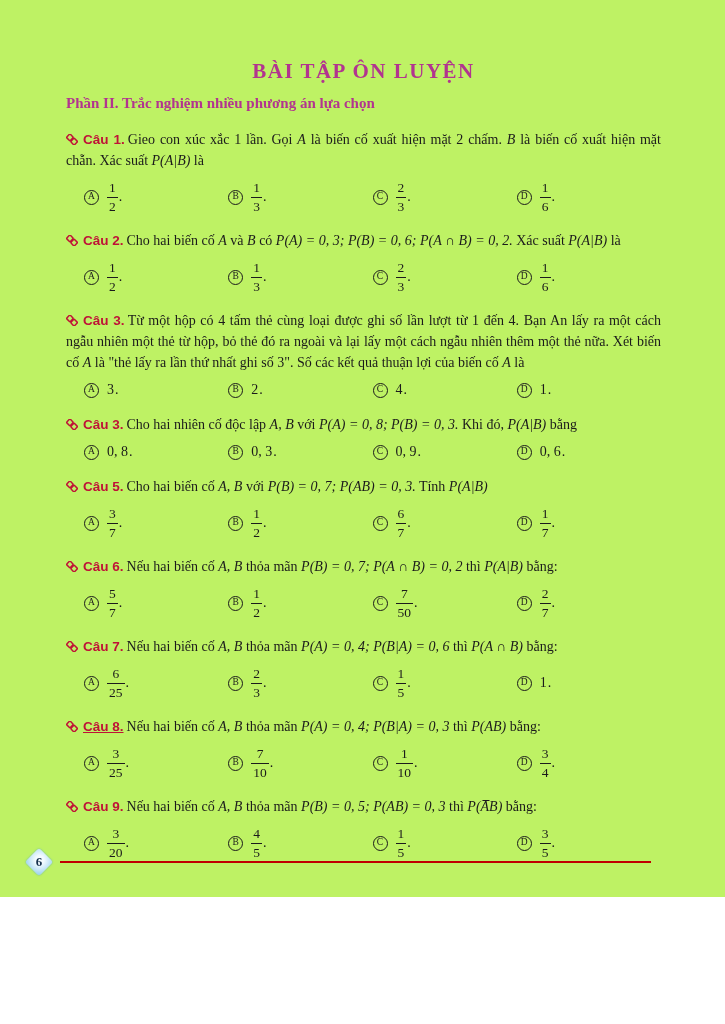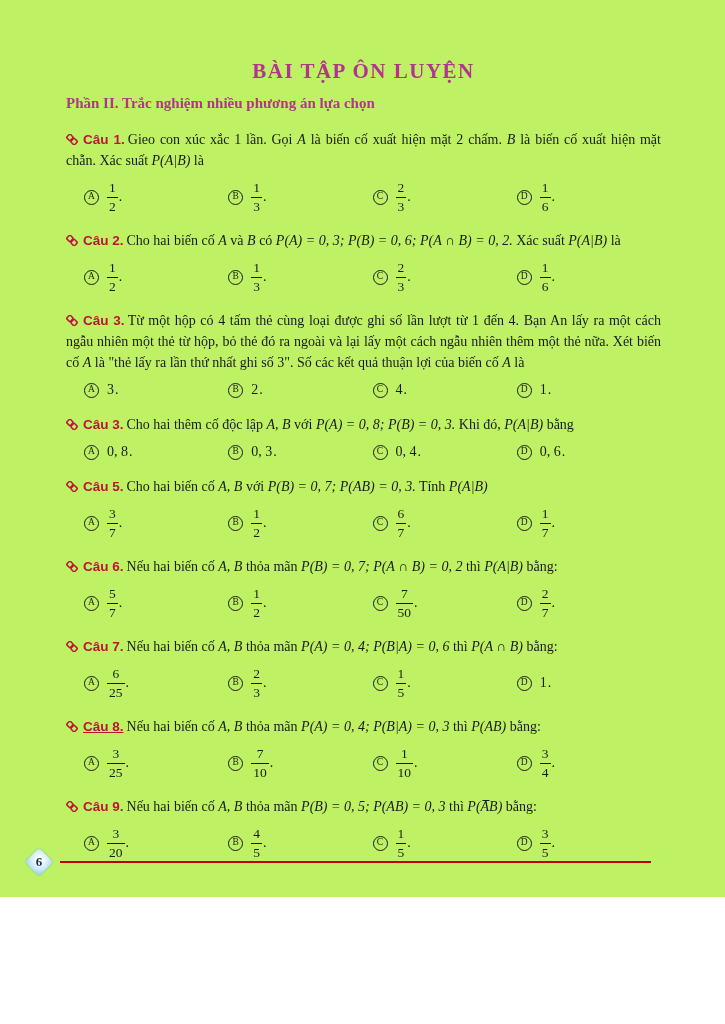--- a/index.html
+++ b/index.html
@@ -257,36 +257,36 @@
           </div>
   </div>
 
   <div class="question">
     <p class="q-text">
       <svg class="q-marker" viewBox="0 0 12 11" xmlns="http://www.w3.org/2000/svg">
         <g fill="none" stroke-width="1.5" stroke="#bf1237">
           <rect x="1.4" y="0.9" width="5" height="5" rx="1" transform="rotate(45 3.9 3.4)"></rect>
           <rect x="5.6" y="5.1" width="5" height="5" rx="1" transform="rotate(45 8.1 7.6)"></rect>
         </g>
-      </svg><span class="q-label" style="color: rgb(191, 18, 55);">Câu 3.</span><span class="q-body"><span>Cho hai thêm cố độc lập </span><span class="math">A, B</span><span> với </span><span class="math">P(A) = 0, 8; P(B) = 0, 3.</span><span> Khi đó, </span><span class="math">P(A|B)</span><span> bằng</span></span>
+      </svg><span class="q-label" style="color: rgb(191, 18, 55);">Câu 3.</span><span class="q-body"><span>Cho hai nhiên cố độc lập </span><span class="math">A, B</span><span> với </span><span class="math">P(A) = 0, 8; P(B) = 0, 3.</span><span> Khi đó, </span><span class="math">P(A|B)</span><span> bằng</span></span>
     </p>
     <div class="options">
             <div class="option">
               <span class="circle">A</span>
               <span class="val">0, 8</span>
               <span class="dot">.</span>
             </div>
             <div class="option">
               <span class="circle">B</span>
               <span class="val">0, 3</span>
               <span class="dot">.</span>
             </div>
             <div class="option">
               <span class="circle">C</span>
-              <span class="val">0, 4</span>
+              <span class="val">0, 9</span>
               <span class="dot">.</span>
             </div>
             <div class="option">
               <span class="circle">D</span>
               <span class="val">0, 6</span>
               <span class="dot">.</span>
             </div>
           </div>
   </div>
 

